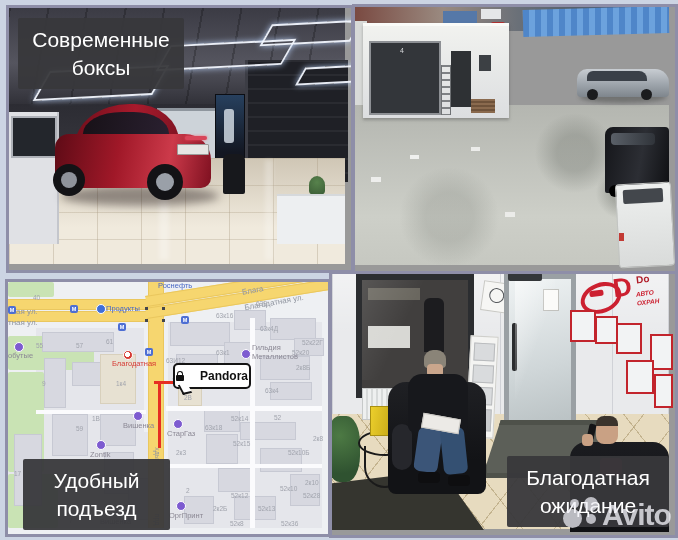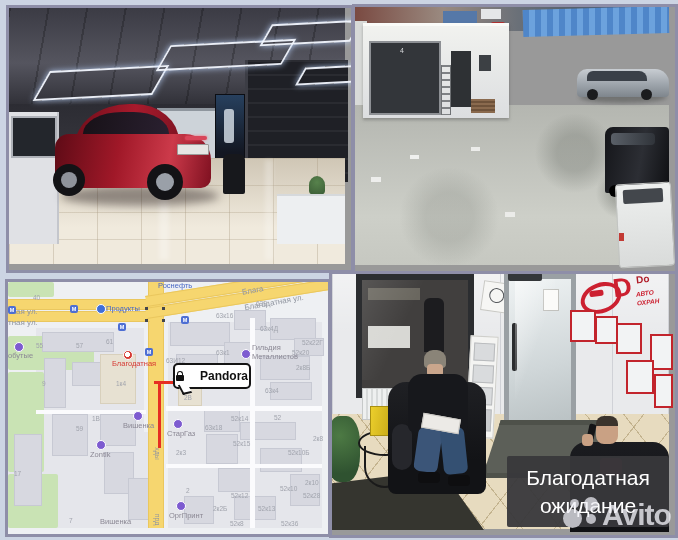--- a/index.html
+++ b/index.html
@@ -320,20 +320,24 @@
     <span class="abs" style="left:116px;top:201px;width:22px;height:11px;background:#0e0e10;border-radius:4px;z-index:8;"></span>
 
     <span class="abs" style="left:238px;top:168px;width:99px;height:90px;background:linear-gradient(180deg,#1b1c20,#101114);border-radius:16px 16px 0 0;z-index:6;"></span>
     <span class="abs" style="left:264px;top:146px;width:22px;height:24px;background:#c9a184;border-radius:8px;z-index:7;"></span>
     <span class="abs" style="left:264px;top:142px;width:22px;height:10px;background:#3a332c;border-radius:8px 8px 0 0;z-index:7;"></span>
     <span class="abs" style="left:256px;top:150px;width:7px;height:16px;background:#141416;border-radius:2px;transform:rotate(12deg);z-index:8;"></span>
     <span class="abs" style="left:250px;top:160px;width:11px;height:12px;background:#c9a184;border-radius:4px;z-index:8;"></span>
     <span class="abs" style="left:268px;top:184px;width:22px;height:18px;background:#6b2030;border-radius:4px;z-index:7;"></span>
   </div>
 
+  <div class="caption" style="left:18px;top:18px;width:146px;">Современные
+боксы</div>
+  <div class="caption" style="left:23px;top:459px;width:127px;">Удобный
+подъезд</div>
   <div class="caption" style="left:507px;top:456px;width:142px;">Благодатная
 ожидание</div>
 
   <div class="wm" style="left:562px;top:496px;width:112px;height:40px;">
     <i style="left:8px;top:3px;width:9px;height:9px;"></i>
     <i style="left:1px;top:13px;width:19px;height:19px;"></i>
     <i style="left:22px;top:1px;width:14px;height:14px;"></i>
     <i style="left:24px;top:18px;width:10px;height:10px;"></i>
     <b>Avito</b>
   </div>

